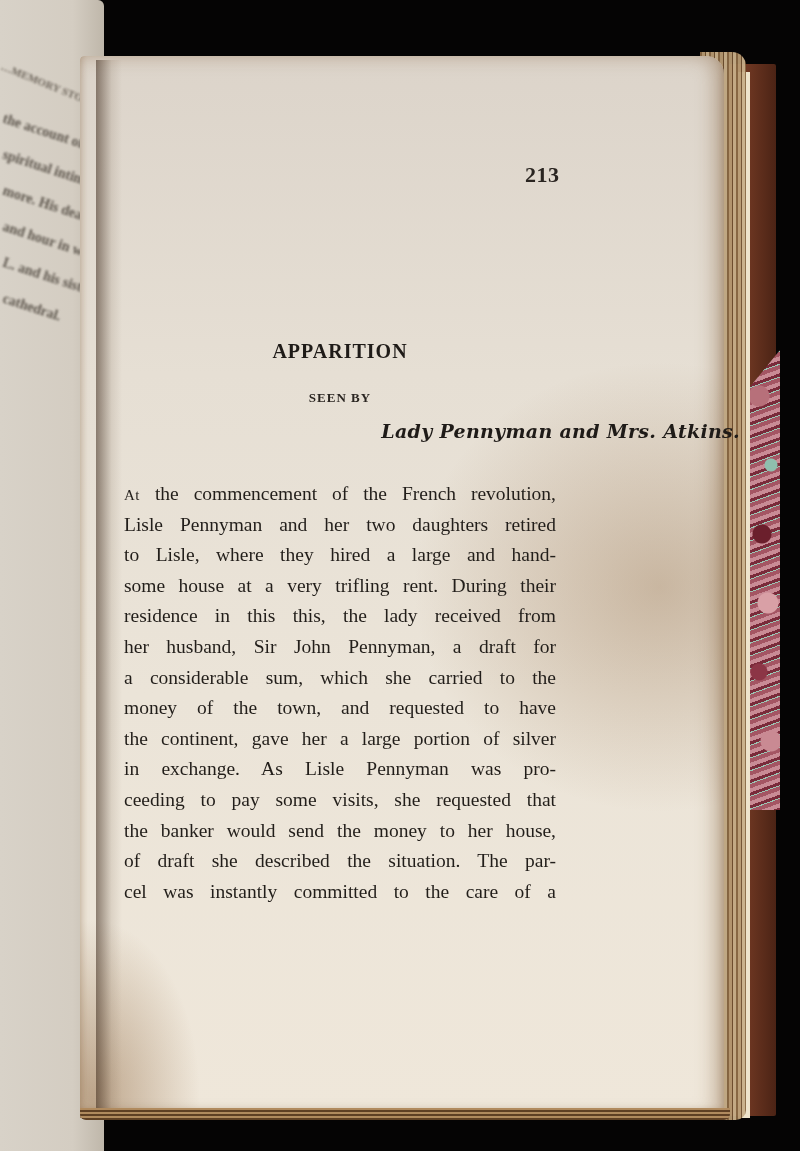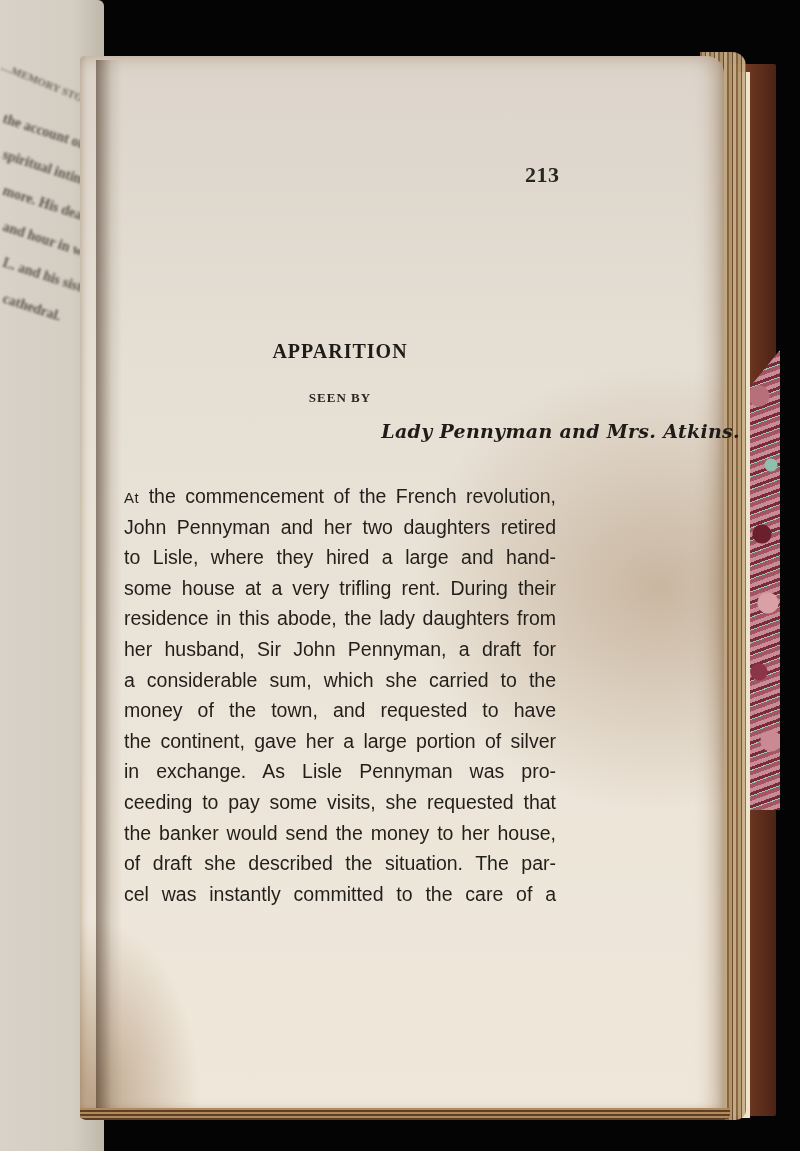--- a/index.html
+++ b/index.html
@@ -188,23 +188,23 @@
       font-weight: bold;
       color: #1f1b18;
       letter-spacing: 0.3px;
     }
     .byline span { position: relative; left: -60px; font-style: italic; }
     .body-text {
       position: absolute;
       left: 124px;
       top: 480px;
       width: 432px;
-      font-family: Liberation Sans, sans-serif;
+      font-family: Liberation Serif, serif;
       font-size: 19.5px;
-      line-height: 33px;
+      line-height: 28px;
       color: #221e1a;
     }
     .body-line {
       display: block;
       text-align: justify;
       text-align-last: justify;
       white-space: nowrap;
       height: 30.6px;
     }
     .smallcap {
@@ -244,24 +244,24 @@
   </div>
   <div class="subtitle">
     <span>SEEN BY</span>
   </div>
   <div class="byline">
     <span>Lady Pennyman and Mrs. Atkins.</span>
   </div>
 
   <div class="body-text">
     <span class="body-line"><span class="smallcap">At</span><span> the commencement of the French revolution,</span></span>
-    <span class="body-line">John Pennyman and her two daughters retired</span>
+    <span class="body-line">Lisle Pennyman and her two daughters retired</span>
     <span class="body-line">to Lisle, where they hired a large and hand-</span>
     <span class="body-line">some house at a very trifling rent.  During their</span>
-    <span class="body-line">residence in this abode, the lady daughters from</span>
+    <span class="body-line">residence in this this, the lady received from</span>
     <span class="body-line">her husband, Sir John Pennyman, a draft for</span>
     <span class="body-line">a considerable sum, which she carried to the</span>
     <span class="body-line">money of the town, and requested to have</span>
     <span class="body-line">the continent, gave her a large portion of silver</span>
     <span class="body-line">in exchange.  As Lisle Pennyman was pro-</span>
     <span class="body-line">ceeding to pay some visits, she requested that</span>
     <span class="body-line">the banker would send the money to her house,</span>
     <span class="body-line">of draft she described the situation.  The par-</span>
     <span class="body-line">cel was instantly committed to the care of a</span>
   </div>

